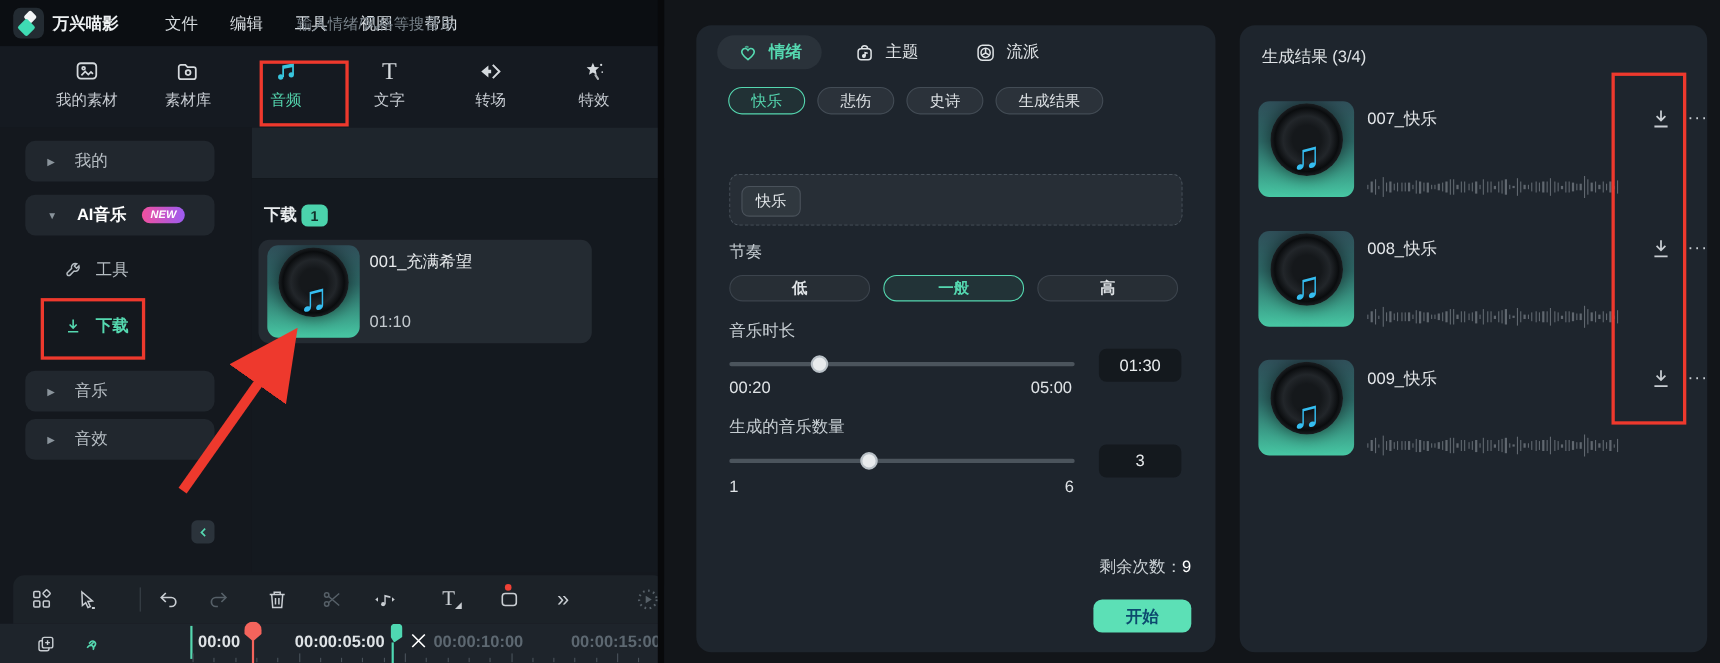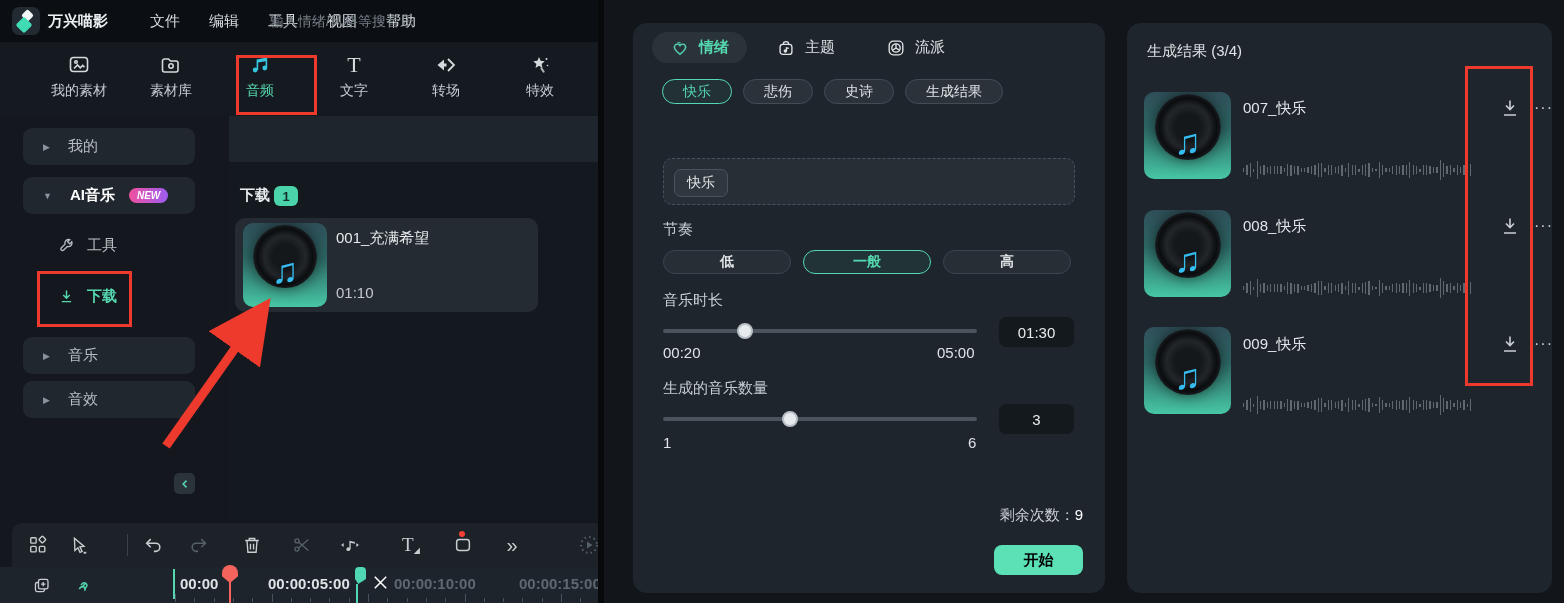--- a/index.html
+++ b/index.html
@@ -91,21 +91,21 @@
 
   .slider-track{position:absolute;left:663px;width:314px;height:4px;border-radius:2px;background:#4b545c;}
   .slider-handle{position:absolute;top:-6px;width:16px;height:16px;border-radius:50%;background:#e8ebed;border:2px solid #b9c1c7;box-sizing:border-box;}
   .slider-min{position:absolute;left:663px;font-size:15px;color:#dfe3e6;}
   .slider-max{position:absolute;font-size:15px;color:#dfe3e6;}
   .valuebox{position:absolute;left:999px;width:75px;height:30px;border-radius:7px;background:#14191e;
     display:flex;align-items:center;justify-content:center;font-size:15px;color:#e8ebed;}
   .remaining{position:absolute;top:506px;right:481px;font-size:15px;color:#ccd2d6;}
   .remaining b{color:#fff;font-weight:normal;}
   .start-btn{position:absolute;left:994px;top:545px;width:89px;height:30px;border-radius:8px;background:#5ce0b6;border:none;
-    font-size:15px;font-weight:bold;color:#000000;font-family:"Liberation Sans",sans-serif;}
+    font-size:15px;font-weight:bold;color:#0c4a6e;font-family:"Liberation Sans",sans-serif;}
 
   .res-header{position:absolute;left:1147px;top:42px;font-size:15px;color:#dfe3e6;}
   .res-title{position:absolute;left:1243px;font-size:15px;color:#e3e6e9;}
   .res-dl{position:absolute;left:1499px;width:22px;height:22px;color:#c9ced3;}
   .res-more{position:absolute;left:1534px;font-size:16px;color:#c9ced3;letter-spacing:1px;}
   .waveform{position:absolute;left:1243px;width:292px;height:24px;display:flex;align-items:center;gap:2.1px;}
   .waveform i{width:1.3px;background:rgba(205,214,220,0.38);flex:none;}
 
   .red-box{position:absolute;border:3px solid #ee392d;box-sizing:border-box;}
 </style>

